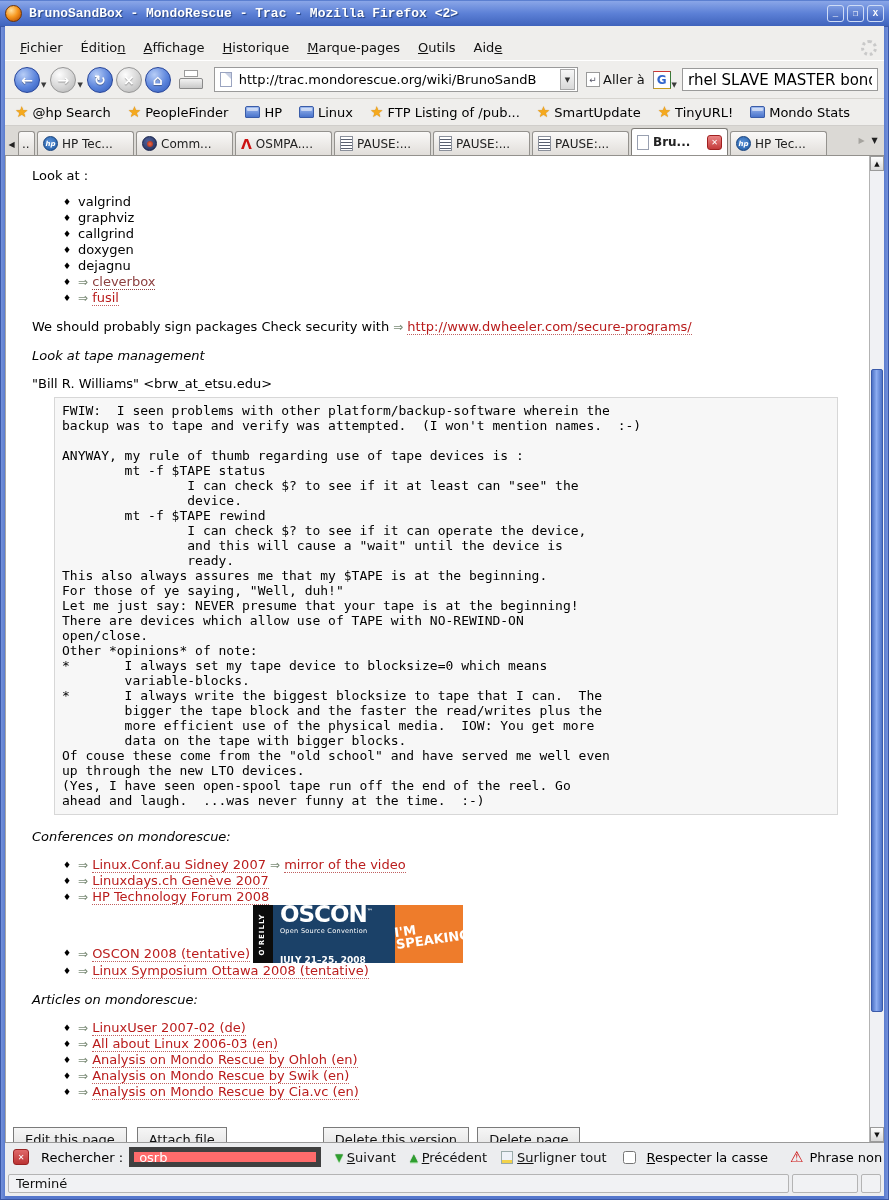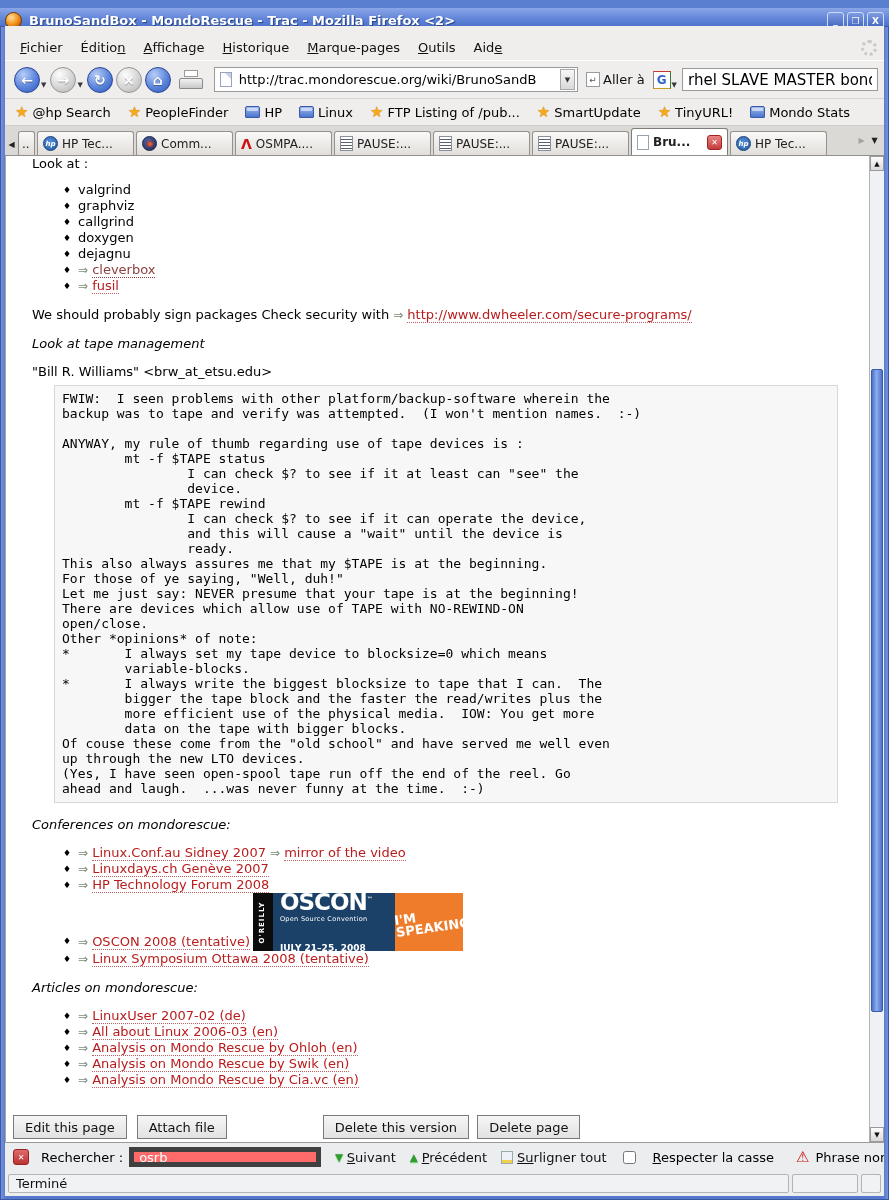--- a/index.html
+++ b/index.html
@@ -4,24 +4,24 @@
 <style>
   * { box-sizing: border-box; }
   html,body { margin:0; padding:0; }
   body {
     width:889px; height:1200px; position:relative; overflow:hidden;
     font-family:"DejaVu Sans", sans-serif; background:#5b7fd0;
   }
 
   
   .titlebar {
-    position:absolute; top:8px; left:0; width:889px; height:26px;
+    position:absolute; top:1px; left:0; width:889px; height:26px;
     background:linear-gradient(180deg,#8aa6e8 0%,#5c80d6 50%,#3f63bc 100%);
     border-bottom:1px solid #2c4a96;
-    display:flex; align-items:center; padding:0 5px;
+    display:flex; align-items:center; padding:0 5px;font-family:Liberation Mono, monospace;
   }
   .ff-icon { width:17px; height:17px; border-radius:50%;
     background:radial-gradient(circle at 35% 30%,#ffe0a0,#f79820 45%,#c65f08 80%,#8a3c04);
     border:1px solid #6e3406; flex:none; }
   .title-text { color:#fff; font-weight:bold; font-size:13px; margin-left:7px; flex:1;
     text-shadow:1px 1px 1px #24407e; white-space:nowrap; overflow:hidden; }
   .winbtn { width:17px; height:17px; margin-left:3px; border:1px solid #cfdcf6; border-radius:3px;
     background:linear-gradient(180deg,#7e9ce2,#4064be);
     color:#fff; font-size:9px; font-weight:bold;
     display:flex; align-items:center; justify-content:center; }
@@ -112,21 +112,21 @@
     border-radius:50%; background:radial-gradient(#e86a4a,#a02818); }
   .ic-lambda { color:#cc1111; font-weight:bold; font-size:14px; line-height:14px; flex:none; }
   .ic-doc { width:13px; height:15px; flex:none; border:1px solid #8a8f9a; background:
     repeating-linear-gradient(180deg,#fff 0 2px,#5a6070 2px 3px); }
   .ic-page { width:12px; height:15px; flex:none; background:#fff; border:1px solid #99a0b0; }
 
   
   .contentwrap { flex:1; position:relative; background:#fff; overflow:hidden;
     border-left:1px solid #a9a7a3; }
   .page { position:absolute; top:0; left:0; right:15px; bottom:0; overflow:hidden;
-    padding:0 0 0 26px; font-size:13px; line-height:15px; color:#000; }
+    padding:12px 0 0 26px; font-size:13px; line-height:15px; color:#000; }
   .p-intro { margin:0 0 11px 0; }
   ul.wlist { list-style:none; margin:0 0 13px 0; padding:0 0 0 31px; }
   ul.wlist li { line-height:15px; }
   ul.wlist li::before { content:"♦"; font-size:9px; margin-right:7px; vertical-align:1px; color:#000; }
   .extarrow { color:#7c8c78; font-size:12px; margin-right:4px; }
   a.ext { color:#b91c1c; text-decoration:none; border-bottom:1px dotted #c06060; }
   a.ext.visited { color:#8d4040; border-bottom-color:#8d4040; }
   .p-sign { margin:0 0 13px 0; }
   .p-em { font-style:italic; margin:0 0 13px 0; }
   .p-author { margin:0 0 6px 0; }
@@ -169,21 +169,21 @@
   .fb-close { width:16px; height:16px; border-radius:3px; flex:none;
     background:linear-gradient(#e06a6a,#bb3333); border:1px solid #992222;
     color:#fff; font-size:8px; font-weight:bold; display:flex; align-items:center; justify-content:center; }
   .fb-label { margin:0 6px 0 12px; }
   .fb-input { width:192px; height:20px; background:#ff6b6b; color:#fff; border:5px solid #404040;
     font-size:13px; font-family:inherit; padding:1px 5px; flex:none; }
   .fb-btn { display:flex; align-items:center; gap:4px; margin-left:14px; color:#111; }
   .fb-arrow { font-size:10px; color:#2f9e2f; text-shadow:0 1px 0 #9adf9a, 0 0 1px #176e17; }
   .fb-hl-icon { width:12px; height:13px; border:1px solid #9aa; background:
     linear-gradient(#eef2f8 0 8px, #f2d24a 8px 13px); }
-  .fb-check { display:flex; align-items:center; gap:17px; margin-left:16px; }
+  .fb-check { display:flex; align-items:center; gap:11px; margin-left:16px; }
   .fb-check input { width:13px; height:13px; margin:0; }
   .fb-status { display:flex; align-items:center; gap:6px; margin-left:22px; color:#000; }
   .warn-icon { color:#cc1111; font-size:15px; line-height:14px; }
 
   
   .statusbar { height:25px; flex:none; background:#ecedef; display:flex; gap:3px; padding:3px; }
   .sb-panel { border:1px solid #b4b4b4; border-radius:2px; background:#f1f2f4;
     display:flex; align-items:center; padding:0 7px; font-size:13px; color:#111; }
   .sb-main { flex:1; } .sb-p2 { width:66px; } .sb-grip { width:20px; }
   u { text-decoration:underline; }

